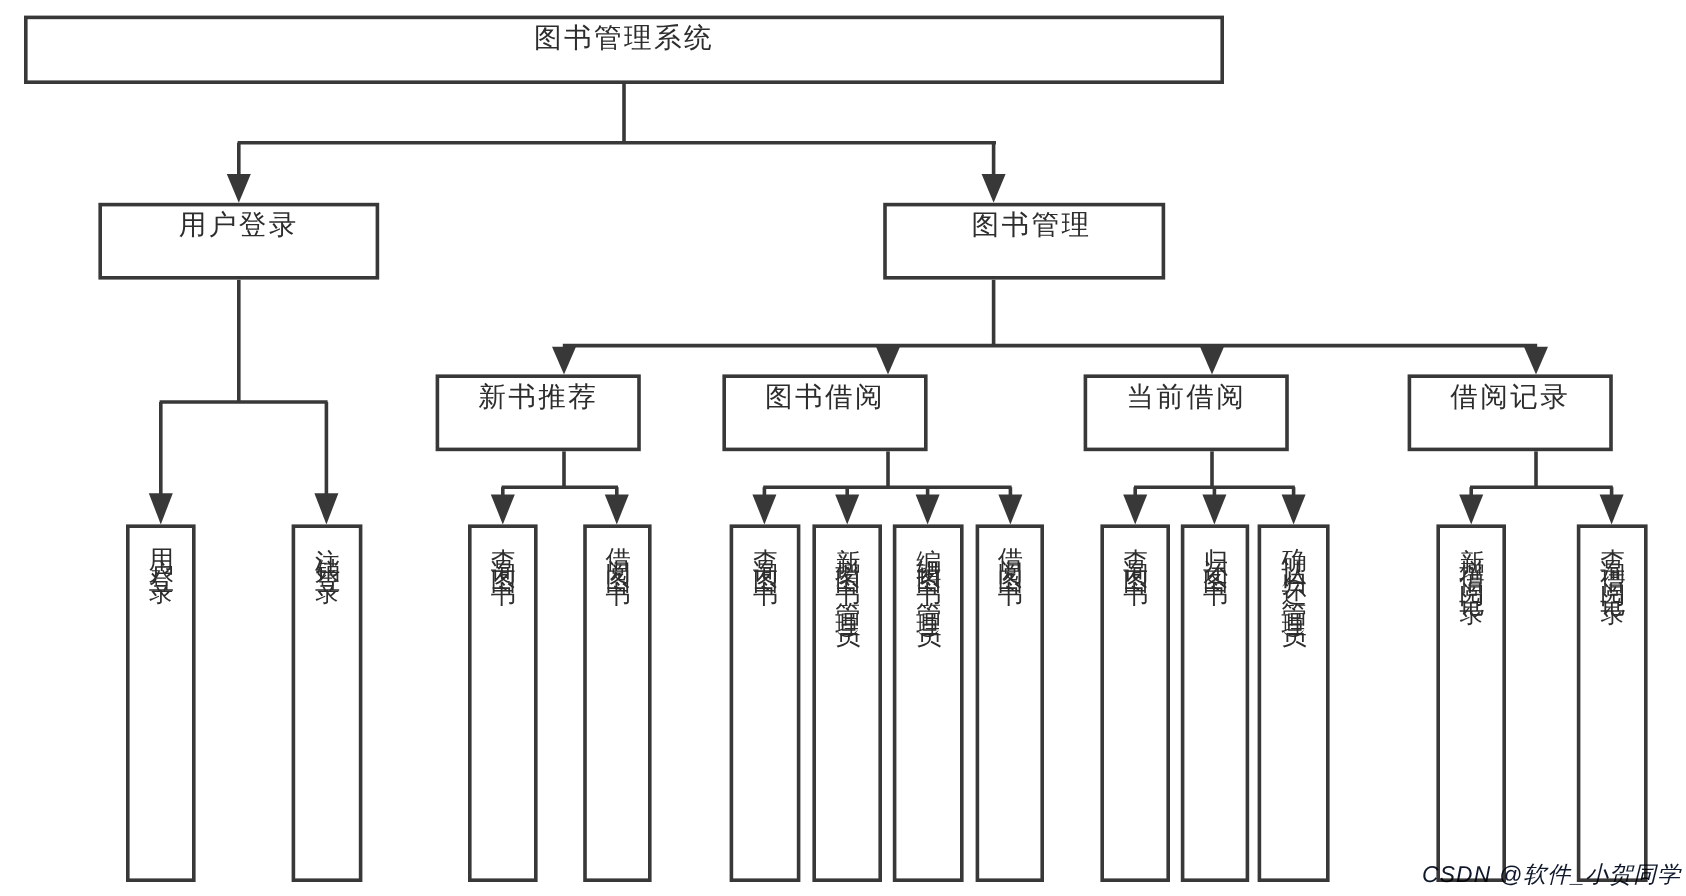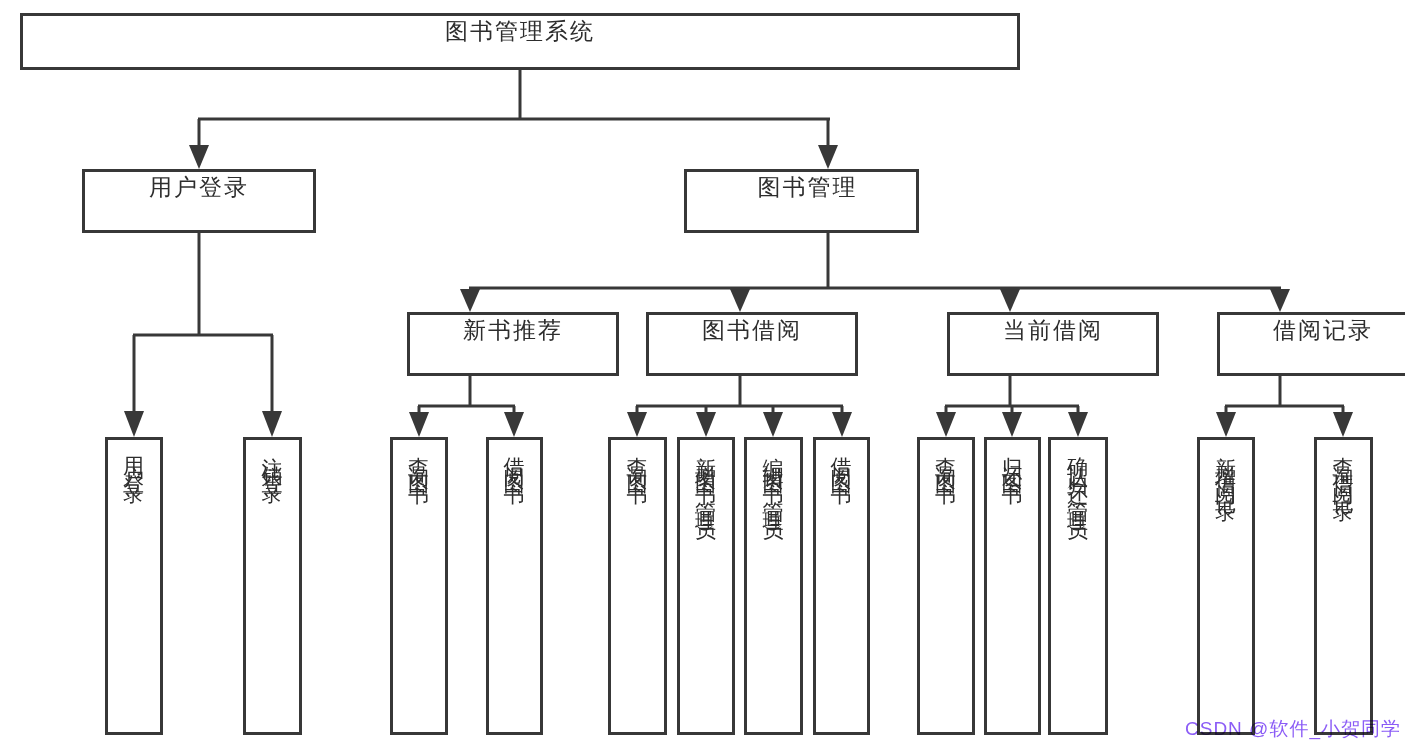--- a/index.html
+++ b/index.html
@@ -32,22 +32,22 @@
     justify-content: center;
     color: #2d2d2d;
   }
   .h-label {
     font-size: 23px;
     letter-spacing: 2px;
     white-space: nowrap;
   }
   .root-box   { left: 20px;  top: 13px;  width: 1000px; height: 57px; }
   .lvl2-a     { left: 82px;  top: 169px; width: 234px;  height: 64px; }
-  .lvl2-b     { left: 684px; top: 169px; width: 235px;  height: 64px; padding-left: 12px; }
-  .lvl3       { top: 312px; height: 64px; width: 212px; margin-left: 44px; }
+  .lvl2-b     { left: 736px; top: 169px; width: 235px;  height: 64px; padding-left: 12px; }
+  .lvl3       { top: 312px; height: 64px; width: 171px; }
   .lvl3-a     { left: 363px; }
   .lvl3-b     { left: 602px; }
   .lvl3-c     { left: 903px; }
   .lvl3-d     { left: 1173px; }
   .leaf {
     top: 437px;
     height: 298px;
   }
   .v-label {
     writing-mode: vertical-rl;
@@ -71,24 +71,25 @@
   .leaf-10 { left: 984px;  width: 57px; }
   .leaf-11 { left: 1048px; width: 60px; }
   .leaf-12 { left: 1197px; width: 58px; }
   .leaf-13 { left: 1314px; width: 59px; }
   #watermark {
     position: absolute;
     left: 1185px;
     top: 716px;
     font-size: 19px;
     letter-spacing: 1px;
-    color: #8b5cf6;
+    color: #0f172a;
     white-space: nowrap;
     mix-blend-mode: multiply;
     z-index: 10;
+    font-style: italic;
   }
 </style>
 </head>
 <body>
 
 <div id="canvas">
 
   <svg id="connectors" viewBox="0 0 1405 747" xmlns="http://www.w3.org/2000/svg">
     <g stroke="#383838" stroke-width="3" fill="none">
 

